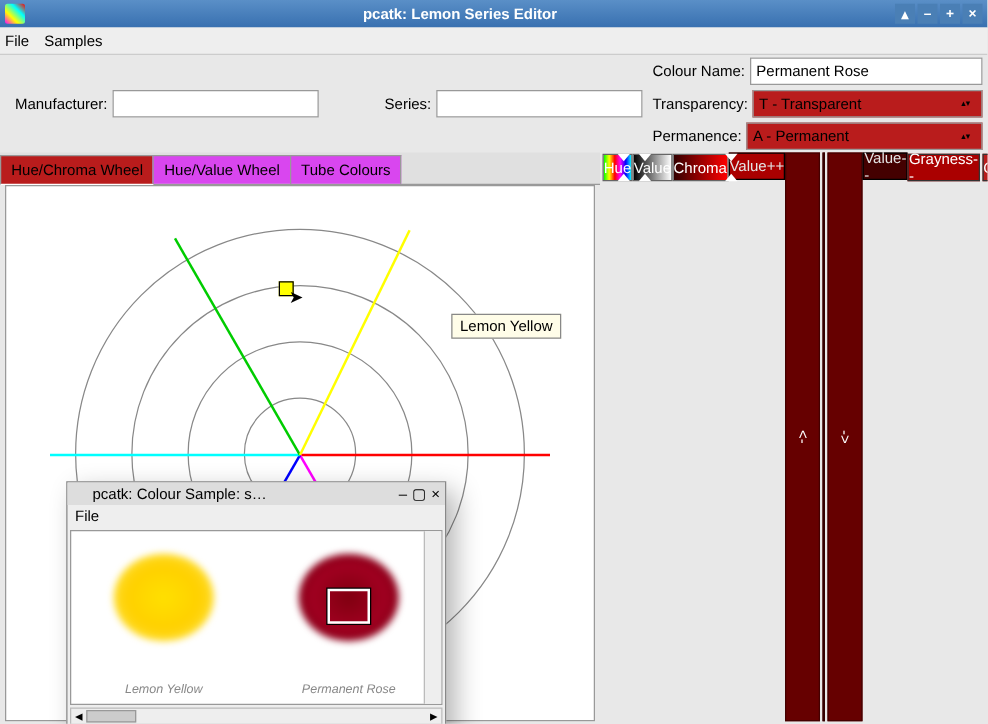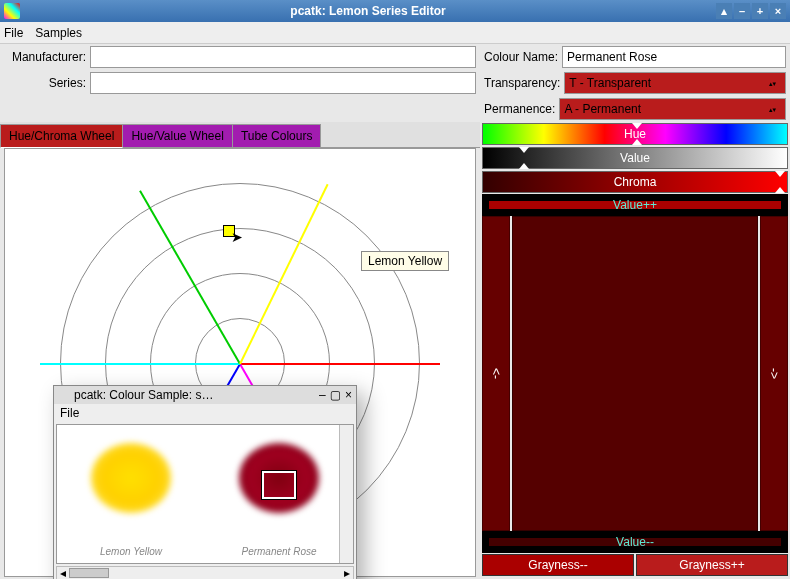--- a/index.html
+++ b/index.html
@@ -6,45 +6,45 @@
 body{width:790px;height:579px;overflow:hidden;background:#e8e8e8}
 .titlebar{height:22px;background:linear-gradient(#5a8fc7,#3870b0);color:#fff;display:flex;align-items:center;padding:0 4px;justify-content:space-between}
 .titlebar .title{flex:1;text-align:center;font-weight:bold}
 .titlebar .icon{width:16px;height:16px;background:linear-gradient(45deg,#f0f,#ff0,#0ff,#f00);border-radius:2px}
 .winbtns{display:flex;gap:2px}
 .winbtn{width:16px;height:16px;background:#4a7fb5;color:#fff;display:flex;align-items:center;justify-content:center;font-size:11px;font-weight:bold}
 .menubar{height:22px;background:#eee;display:flex;align-items:center;padding:0 4px;gap:12px;border-bottom:1px solid #ccc}
 .menuitem{cursor:default}
 .content{display:flex;height:535px}
 .left{flex:1;display:flex;flex-direction:column}
-.right{width:310px;display:flex;flex-direction:column;padding:0 2px}
+.right{width:310px;display:flex;flex-direction:row;padding:0 2px}
 .formrow{display:flex;align-items:center;gap:4px;padding:2px 4px}
 .formlabel{text-align:right;width:82px}
 .forminput{flex:1;height:22px;border:1px solid #999;background:#fff;padding:0 4px}
 .formselect{flex:1;height:22px;border:1px solid #999;background:#b91c1c;padding:0 4px;display:flex;align-items:center;justify-content:space-between}
 .spin{width:12px;display:flex;flex-direction:column;font-size:7px;line-height:1}
 .tabs{display:flex;border-bottom:1px solid #999;background:#e0e0e0;padding-top:2px}
-.tab{padding:4px 8px;border:1px solid #999;border-bottom:none;background:#a21caf;margin-right:-1px}
+.tab{padding:4px 8px;border:1px solid #999;border-bottom:none;background:#d946ef;margin-right:-1px}
 .tab.active{background:#b91c1c;border-bottom:1px solid #fff;margin-bottom:-1px}
 .wheel-area{flex:1;position:relative;background:#fff;border:1px solid #999;margin:0 4px}
 
 .wheel{position:absolute;left:50%;top:50%;transform:translate(-50%,-50%)}
 .ring{position:absolute;border:1px solid #888;border-radius:50%;left:50%;top:50%;transform:translate(-50%,-50%)}
 .spoke{position:absolute;width:200px;height:2px;left:50%;top:50%;transform-origin:left center}
 .marker{position:absolute;width:12px;height:12px;background:#ff0;border:1px solid #000}
 .tooltip{position:absolute;background:#fffde8;border:1px solid #888;padding:2px 6px}
 
 .slider{height:22px;border:1px solid #666;margin:1px 0;position:relative;color:#fff;display:flex;align-items:center;justify-content:center;font-size:12px}
 .slider.hue{background:linear-gradient(90deg,#0f0,#ff0,#f00,#f0f,#00f,#0ff)}
 .slider.value{background:linear-gradient(90deg,#000,#fff)}
 .slider.chroma{background:linear-gradient(90deg,#300,#f00)}
 .slider .ptr{position:absolute;width:0;height:0;border-left:5px solid transparent;border-right:5px solid transparent}
 .slider .ptr.top{border-top:6px solid #fff;top:-1px}
 .slider .ptr.bot{border-bottom:6px solid #fff;bottom:-1px}
-.vbtn{height:22px;background:#a00;color:#5eead4;border:7px solid #000000;display:flex;align-items:center;justify-content:center}
+.vbtn{height:22px;background:#a00;color:#e5e5e5;border:1px solid #000000;display:flex;align-items:center;justify-content:center}
 .mid{flex:1;display:flex}
 .side-col{width:28px;background:#600;border:1px solid #400;color:#fff;display:flex;align-items:center;justify-content:center;writing-mode:vertical-lr}
 .swatch{flex:1;background:#500;border:1px solid #300;margin:0 2px}
 .bottombar{display:flex;gap:4px;padding:4px;justify-content:flex-end}
 .gray-row{display:flex;gap:2px;margin:1px 0}
 .gray-btn{flex:1;height:22px;color:#fff;border:1px solid #333;display:flex;align-items:center;justify-content:center}
 
 .child{position:absolute;left:48px;top:236px;width:304px;height:230px;background:#eee;border:1px solid #888;box-shadow:8px 8px 20px rgba(0,0,0,.3)}
 .child-title{height:18px;background:#ddd;display:flex;align-items:center;padding:0 4px;gap:4px;font-size:11px}
 .paint-area{height:140px;background:#fff;border:1px solid #999;margin:2px;position:relative;display:flex}
@@ -69,21 +69,21 @@
     <div class="winbtn">×</div>
   </div>
 </div>
 
 <div class="menubar">
   <span class="menuitem">File</span>
   <span class="menuitem">Samples</span>
 </div>
 
 <div style="display:flex">
-  <div style="flex:1;display:flex;flex-direction:column">
+  <div style="flex:1;display:flex;">
     <div class="formrow">
       <span class="formlabel">Manufacturer:</span>
       <input class="forminput" value="" style="">
     </div>
     <div class="formrow">
       <span class="formlabel">Series:</span>
       <input class="forminput" value="" style="">
     </div>
   </div>
   <div style="width:310px">

